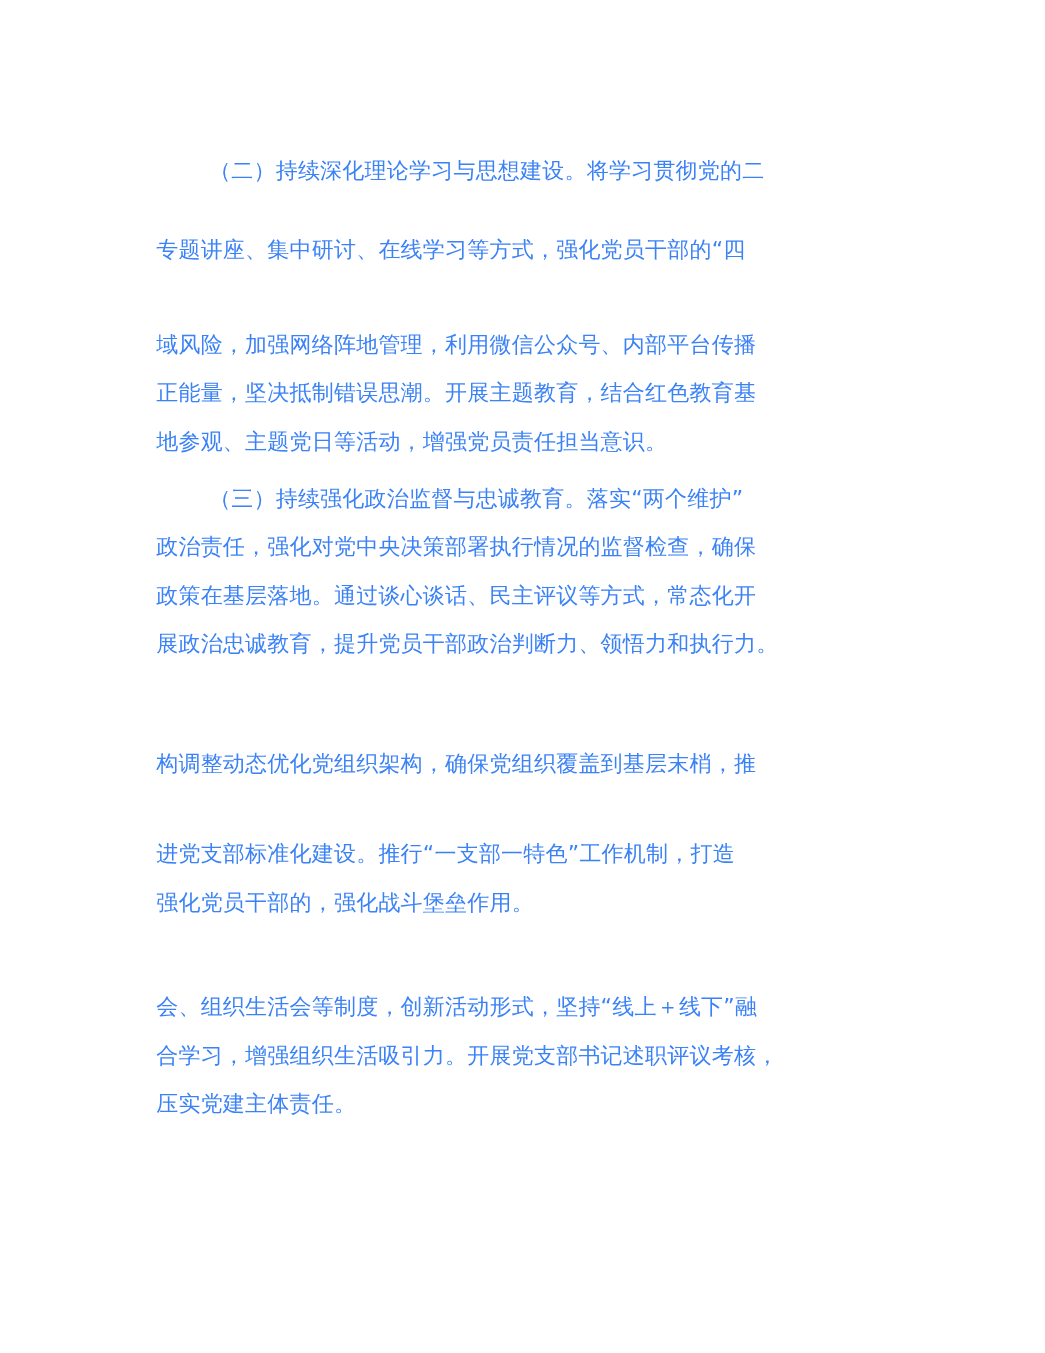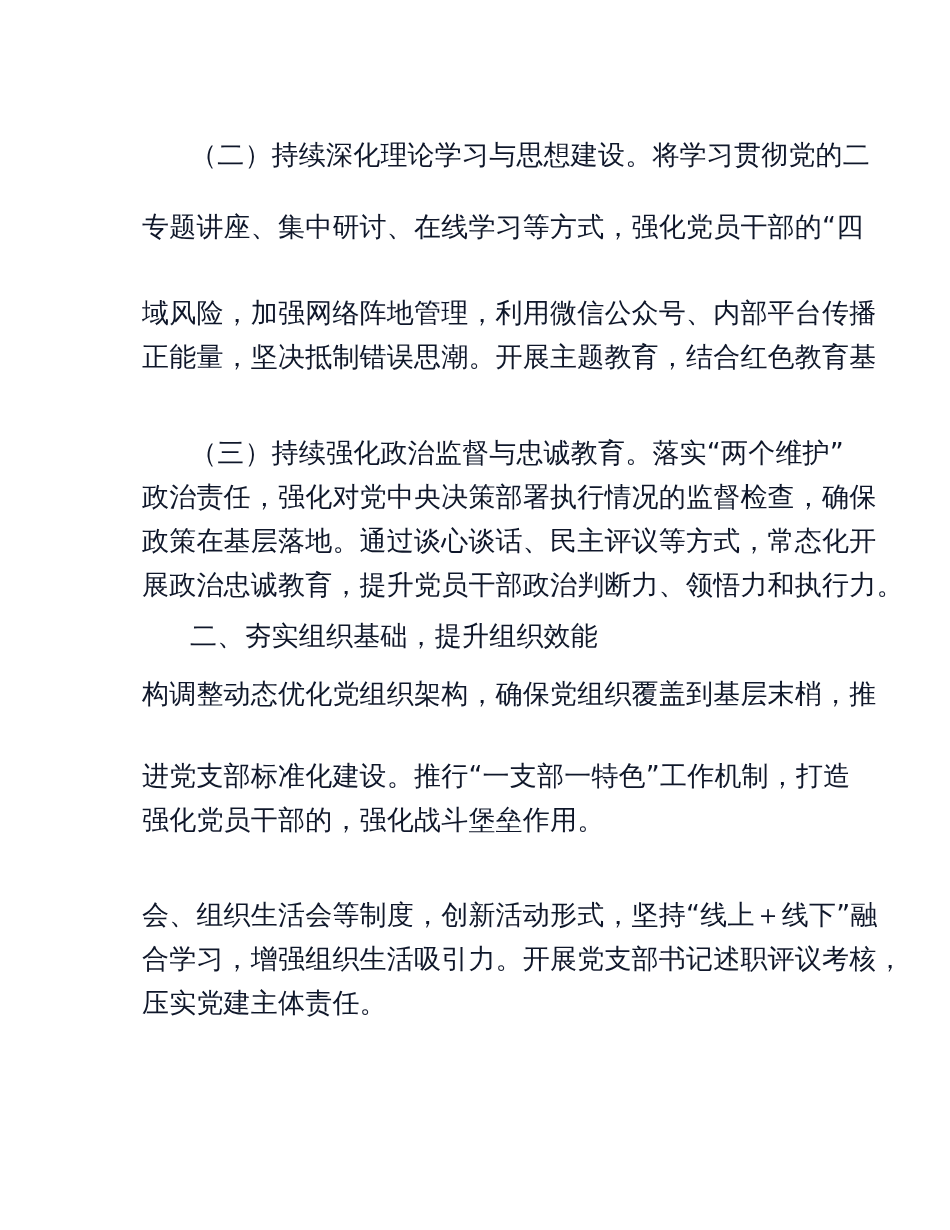--- a/index.html
+++ b/index.html
@@ -2,43 +2,43 @@
 <html><head>
 <meta charset="utf-8">
 <style>
   html, body { margin: 0; padding: 0; background: #ffffff; }
   body { width: 950px; height: 1230px; position: relative; overflow: hidden; }
   .page { position: absolute; left: 0; top: 0; width: 950px; height: 1230px; background: #ffffff; }
   .line {
     position: absolute;
     left: 142px;
     font-family: "DejaVu Sans", "Liberation Sans", sans-serif;
-    font-size: 27px;
+    font-size: 20px;
     line-height: 28px;
-    color: #0f172a;
+    color: #3b82f6;
     white-space: nowrap;
     letter-spacing: 0.2px;
   }
   .indent { left: 190px; }
 </style>
 </head>
 <body>
 
 <div class="page">
   <div class="line indent" style="top:141px">（二）持续深化理论学习与思想建设。将学习贯彻党的二</div>
   <div class="line" style="top:213px">专题讲座、集中研讨、在线学习等方式，强化党员干部的“四</div>
   <div class="line" style="top:299px">域风险，加强网络阵地管理，利用微信公众号、内部平台传播</div>
   <div class="line" style="top:343px">正能量，坚决抵制错误思潮。开展主题教育，结合红色教育基</div>
+  <div class="line" style="top:387px">地参观、主题党日等活动，增强党员责任担当意识。</div>
 
   <div class="line indent" style="top:439px">（三）持续强化政治监督与忠诚教育。落实“两个维护”</div>
   <div class="line" style="top:483px">政治责任，强化对党中央决策部署执行情况的监督检查，确保</div>
   <div class="line" style="top:527px">政策在基层落地。通过谈心谈话、民主评议等方式，常态化开</div>
   <div class="line" style="top:571px">展政治忠诚教育，提升党员干部政治判断力、领悟力和执行力。</div>
 
-  <div class="line indent" style="top:622px">二、夯实组织基础，提升组织效能</div>
 
   <div class="line" style="top:680px">构调整动态优化党组织架构，确保党组织覆盖到基层末梢，推</div>
   <div class="line" style="top:762px">进党支部标准化建设。推行“一支部一特色”工作机制，打造</div>
   <div class="line" style="top:806px">强化党员干部的，强化战斗堡垒作用。</div>
 
   <div class="line" style="top:901px">会、组织生活会等制度，创新活动形式，坚持“线上＋线下”融</div>
   <div class="line" style="top:945px">合学习，增强组织生活吸引力。开展党支部书记述职评议考核，</div>
   <div class="line" style="top:989px">压实党建主体责任。</div>
 </div>
 

